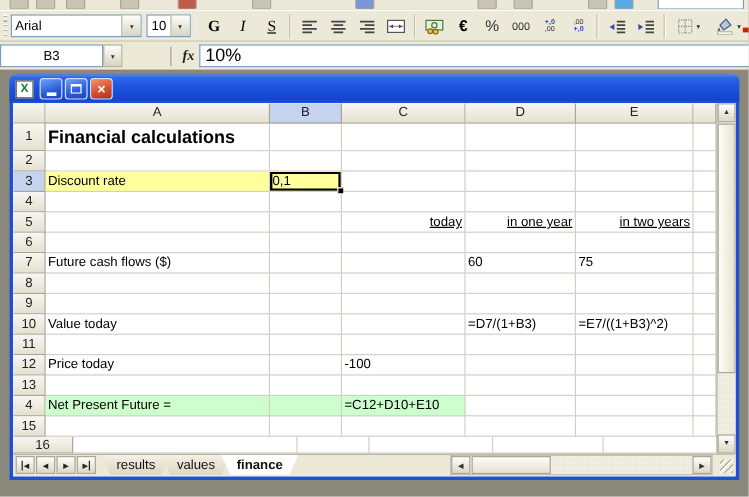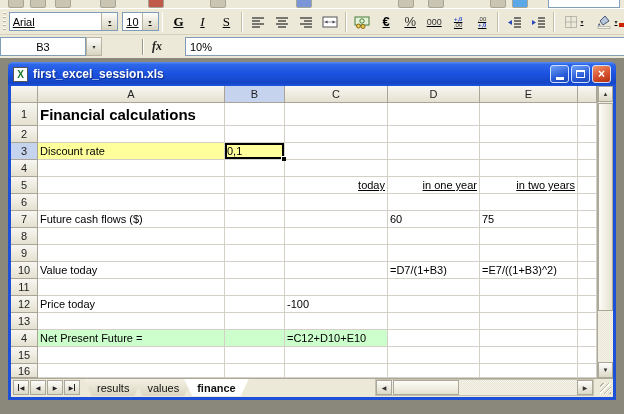--- a/index.html
+++ b/index.html
@@ -2,21 +2,21 @@
 <html style="--workspace-gray: #8a877b; --toolbar-beige: #ece9d8; --window-border-blue: #1e4fd7; --titlebar-top: #5a8df2; --titlebar-mid: #1c53e0; --close-button-red: #d8512f; --header-selected-blue: #c6d3ee; --gridline-gray: #d4d0c8; --cell-yellow: #ffff9c; --cell-green: #ccffcc; --selection-black: #000000;"><head>
 <meta charset="utf-8">
 <style>
   html,body{margin:0;padding:0;}
   body{width:624px;height:414px;overflow:hidden;font-family:"Liberation Sans",sans-serif;}
   #root{position:relative;width:624px;height:414px;background:var(--workspace-gray,#8a877b);font-size:11px;color:#000;}
 
   
   .stdbar{position:absolute;left:0;top:0;width:624px;height:8px;background:var(--toolbar-beige,#ece9d8);overflow:hidden;}
   .frag{position:absolute;top:-6px;width:14px;height:12px;background:#c9c5b2;border:1px solid #a9a593;border-radius:2px;}
-  .fmtbar{position:absolute;left:0;top:8px;width:624px;height:26px;background:var(--toolbar-beige,#ece9d8);border-top:1px solid #fff;display:flex;align-items:center;box-sizing:border-box;padding-left:2px;text-decoration:underline;}
+  .fmtbar{position:absolute;left:0;top:8px;width:624px;height:26px;background:var(--toolbar-beige,#ece9d8);border-top:1px solid #fff;display:flex;align-items:center;box-sizing:border-box;padding-left:2px;}
   .grip{width:3px;height:20px;margin:0 3px 0 1px;background:repeating-linear-gradient(to bottom,#fff 0 1px,#b8b49e 1px 2px,transparent 2px 4px);}
   .combo{display:flex;height:19px;border:1px solid #7f9db9;background:#fff;align-items:center;box-sizing:border-box;}
   .combo .cval{padding:0 3px;flex:1;font-size:11px;white-space:nowrap;overflow:hidden;}
   .cbtn{width:15px;height:17px;background:linear-gradient(#fdfdfb,#d8d4c0);border-left:1px solid #b8b4a0;display:flex;align-items:center;justify-content:center;font-size:6px;color:#333;}
   .tbtn{min-width:20px;height:20px;display:flex;align-items:center;justify-content:center;margin:0 1px;border:1px solid transparent;border-radius:2px;}
   .tsep{width:1px;height:20px;background:#c3bfa8;border-right:1px solid #fff;margin:0 3px;}
   .b-bold{font-weight:bold;font-size:13px;font-family:"Liberation Serif",serif;}
   .b-italic{font-style:italic;font-size:13px;font-family:"Liberation Serif",serif;}
   .b-under{text-decoration:underline;font-size:13px;font-family:"Liberation Serif",serif;}
   .b-euro{font-weight:bold;font-size:13px;}
@@ -27,21 +27,21 @@
   .drop{font-size:6px;color:#333;margin-left:2px;}
   .sliver-red{position:absolute;right:0;top:14px;width:5px;height:4px;background:#cc2200;}
   .zoomfrag{position:absolute;right:4px;top:-4px;width:70px;height:10px;background:#fff;border:1px solid #7f9db9;}
 
   
   .fmlbar{position:absolute;left:0;top:34px;width:624px;height:24px;background:var(--toolbar-beige,#ece9d8);border-top:1px solid #d5d1bd;display:flex;align-items:center;box-sizing:border-box;}
   .namebox{width:86px;height:19px;background:#fff;border:1px solid #7f9db9;box-sizing:border-box;display:flex;align-items:center;justify-content:center;font-size:11px;text-align:right;}
   .nbarrow{width:16px;height:19px;display:flex;align-items:center;justify-content:center;font-size:6px;color:#333;background:linear-gradient(#fdfdfb,#d8d4c0);border:1px solid #b8b4a0;box-sizing:border-box;}
   .fmldiv{width:1px;height:16px;background:#9a9684;margin:0 4px 0 40px;border-right:1px solid #fff;}
   .fxlbl{font-family:"Liberation Serif",serif;font-style:italic;font-weight:bold;font-size:12px;margin:0 4px;color:#222;}
-  .fmlfield{flex:1;height:19px;background:#fff;border:1px solid #7f9db9;border-right:0;box-sizing:border-box;display:flex;align-items:center;padding-left:4px;font-size:11px;margin-left:19px;}
+  .fmlfield{flex:1;height:19px;background:#fff;border:1px solid #7f9db9;border-right:0;box-sizing:border-box;display:flex;align-items:center;padding-left:4px;font-size:15px;}
 
   
   .win{position:absolute;left:8px;top:62px;width:608px;height:338px;background:var(--window-border-blue,#1e4fd7);border-radius:6px 6px 0 0;box-sizing:border-box;padding:0 3px 3px;}
   .titlebar{height:24px;border-radius:5px 5px 0 0;margin:0 -3px;background:linear-gradient(180deg,var(--titlebar-top,#5a8df2) 0%,#2e68ea 10%,var(--titlebar-mid,#1c53e0) 45%,#1545c6 88%,#1d54e0 100%);display:flex;align-items:center;padding:0 5px;box-sizing:border-box;}
   .xlicon{width:15px;height:15px;background:#fff;border:1px solid #555;margin-right:5px;display:flex;align-items:center;justify-content:center;font-size:10px;font-weight:bold;color:#1a7a2a;box-sizing:border-box;}
   .wtitle{color:#fff;font-weight:bold;font-size:12px;text-shadow:1px 1px 1px #0a2a8a;flex:1;white-space:nowrap;overflow:hidden;}
   .wbtns{display:flex;gap:2px;}
   .wbtn{width:19px;height:18px;border-radius:3px;border:1px solid #cfe0ff;box-sizing:border-box;display:flex;align-items:center;justify-content:center;}
   .wbtn.min,.wbtn.max{background:linear-gradient(160deg,#6ea0f8,#2a5cd8 60%,#1c46b8);}
   .wbtn.close{background:linear-gradient(160deg,#f0956a,var(--close-button-red,#d8512f) 55%,#b03010);color:#fff;font-weight:bold;font-size:12px;line-height:1;}
@@ -236,21 +236,20 @@
     <div class="namebox">B3</div>
     <div class="nbarrow">▾</div>
     <div class="fmldiv"></div>
     <div class="fxlbl">fx</div>
     <div class="fmlfield">10%</div>
   </div>
 
   <div class="win">
     <div class="titlebar">
       <div class="xlicon">X</div>
-      <div class="wtitle">first_excel_session.xls</div>
       <div class="wbtns">
         <div class="wbtn min">
             <div class="minbar"></div>
           </div>
         <div class="wbtn max">
             <div class="maxbox"></div>
           </div>
         <div class="wbtn close">×</div>
       </div>
     </div>
@@ -395,21 +394,21 @@
           <div class="grow" style="height: 17px;">
             <div class="rhead" style="width: 27px;">15</div>
             <div class="cell" style="width: 187px;"></div>
             <div class="cell" style="width: 60px;"></div>
             <div class="cell" style="width: 103px;"></div>
             <div class="cell" style="width: 92px;"></div>
             <div class="cell" style="width: 98px;"></div>
             <div class="cell" style="width: 19px;"></div>
           </div>
           <div class="grow" style="height: 14px;">
-            <div class="rhead" style="width: 27px;">16</div>
+            <div class="rhead" style="width: 50px;">16</div>
             <div class="cell" style="width: 187px;"></div>
             <div class="cell" style="width: 60px;"></div>
             <div class="cell" style="width: 103px;"></div>
             <div class="cell" style="width: 92px;"></div>
             <div class="cell" style="width: 98px;"></div>
             <div class="cell" style="width: 19px;"></div>
           </div>
         </div>
 
       <div class="vscroll">

